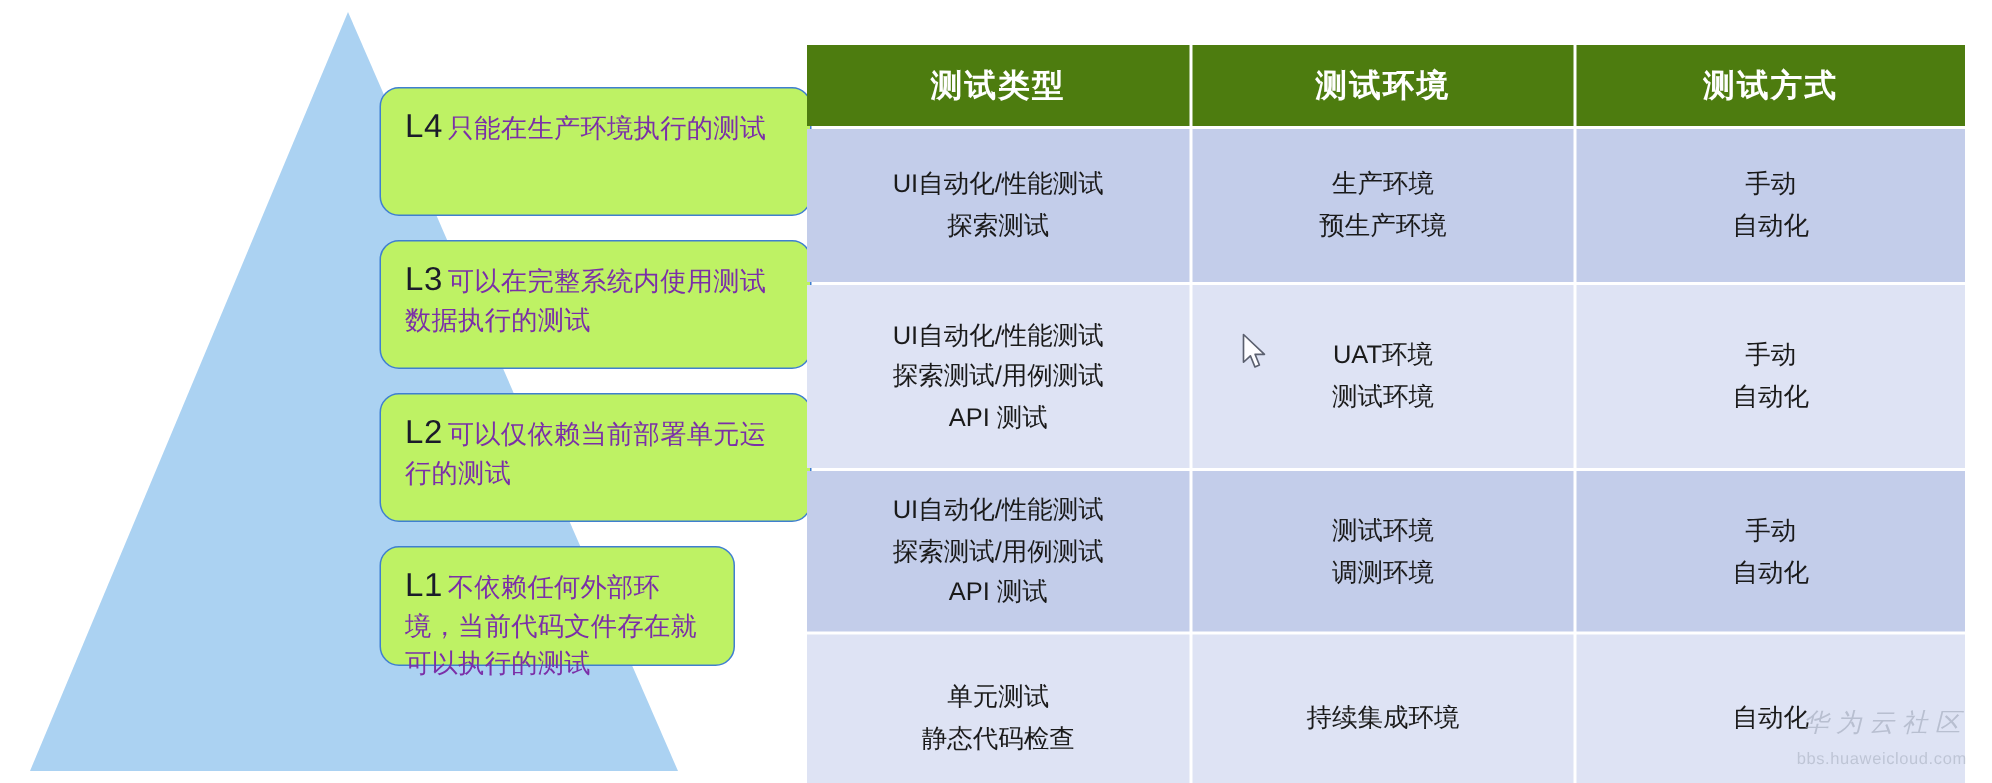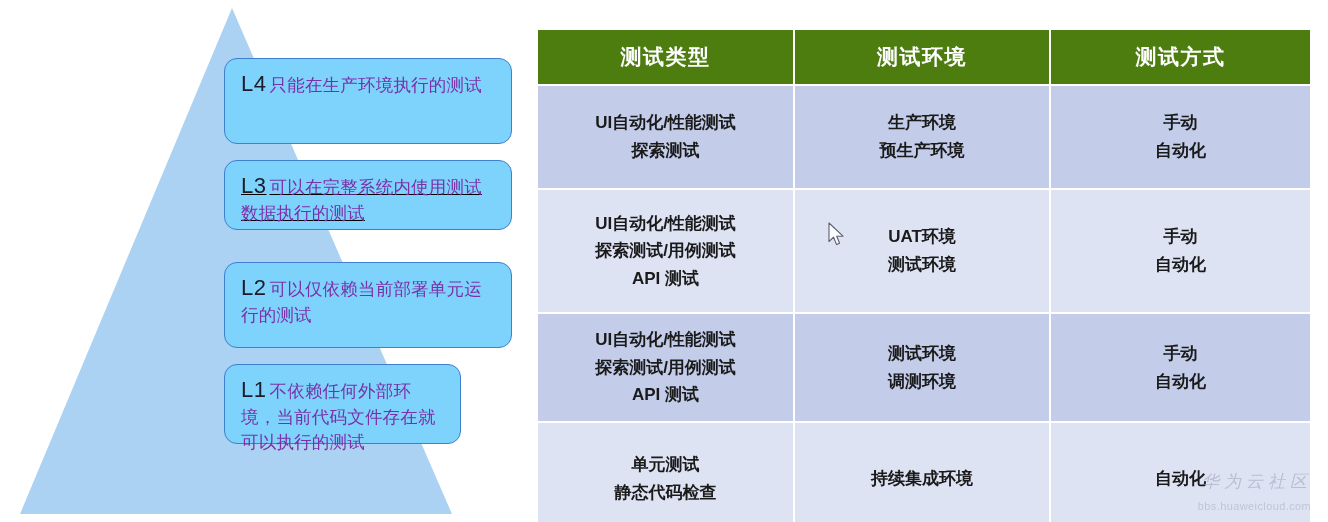--- a/index.html
+++ b/index.html
@@ -22,43 +22,44 @@
     width: 520px; height: 522px;
   }
   #pyramid-shape {
     position: absolute;
     left: 0; top: 0;
     width: 520px; height: 522px;
   }
 
   .level-box {
     position: absolute;
-    background: #7dd3fc;
+    background: #bef264;
     border: 1.6px solid #3f7fd0;
     border-radius: 13px;
     box-sizing: border-box;
     padding: 9px 14px 9px 16px;
     line-height: 1.42;
     font-size: 17.5px;
     letter-spacing: 0.2px;
+    margin-left: 29px;
   }
   .level-tag {
     color: #1b1b2a;
     font-size: 22px;
     font-weight: 400;
     letter-spacing: 0.5px;
     padding-right: 3px;
   }
   .level-desc {
     color: #7b2fa8;
     font-size: 17.5px;
   }
 
   #box-l4 { left: 224px; top: 58px;  width: 288px; height: 86px; }
-  #box-l3 { left: 224px; top: 160px; width: 288px; height: 70px; text-decoration: underline; }
+  #box-l3 { left: 224px; top: 160px; width: 288px; height: 86px; }
   #box-l2 { left: 224px; top: 262px; width: 288px; height: 86px; }
   #box-l1 { left: 224px; top: 364px; width: 237px; height: 80px; }
 
   
   #test-table {
     position: absolute;
     left: 536px; top: 28px;
     width: 770px;
     border-collapse: separate;
     border-spacing: 2px;
@@ -76,21 +77,20 @@
     border: 0;
   }
   #test-table td {
     text-align: center;
     vertical-align: middle;
     font-size: 17px;
     color: #1a1a1a;
     line-height: 1.62;
     border: 0;
     padding: 6px 4px;
-    font-weight: bold;
   }
   #test-table tbody tr.row-dark td { background: #c3cdea; }
   #test-table tbody tr.row-light td { background: #dee3f4; }
   #test-table tbody tr.r1 td { height: 90px; }
   #test-table tbody tr.r2 td { height: 110px; }
   #test-table tbody tr.r3 td { height: 95px; }
   #test-table tbody tr.r4 td { height: 100px; }
 
   .cell-line { display: block; }
 

